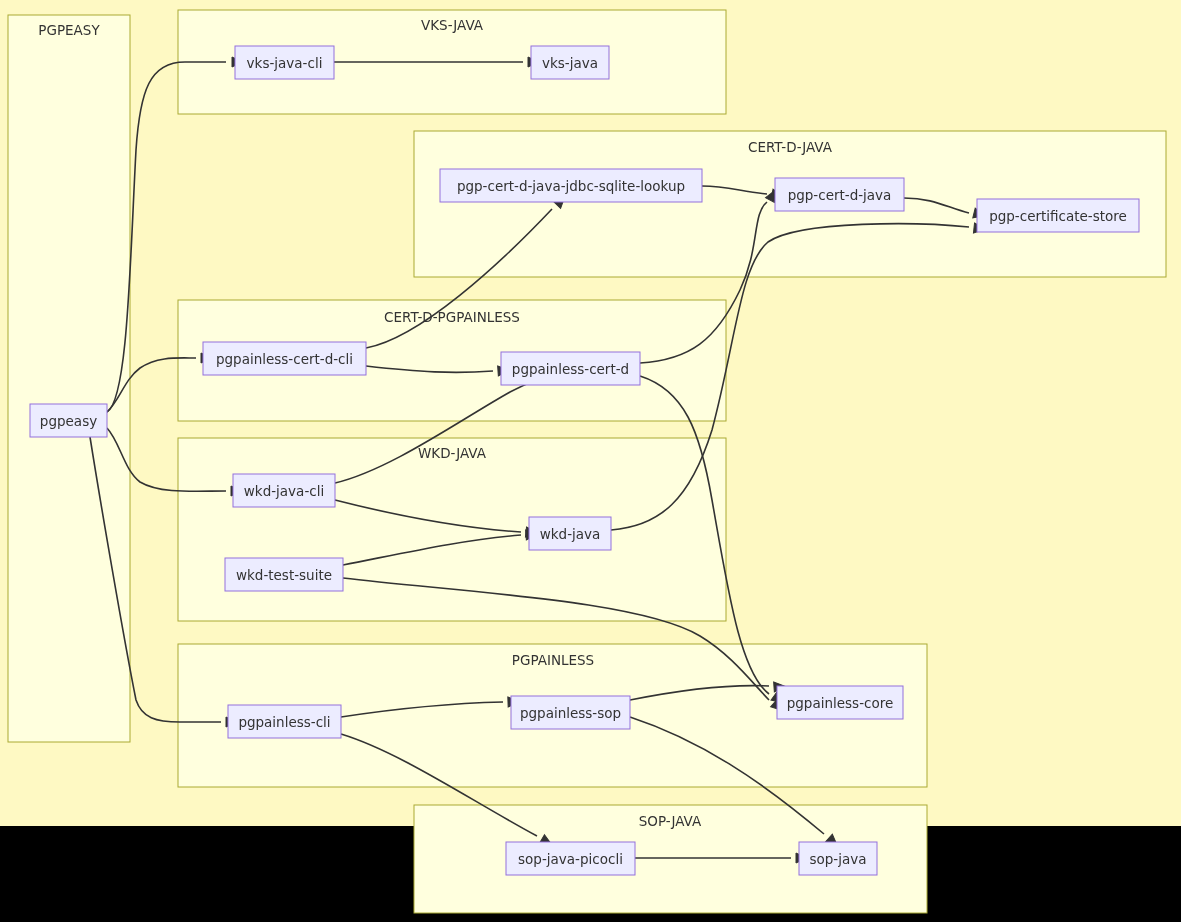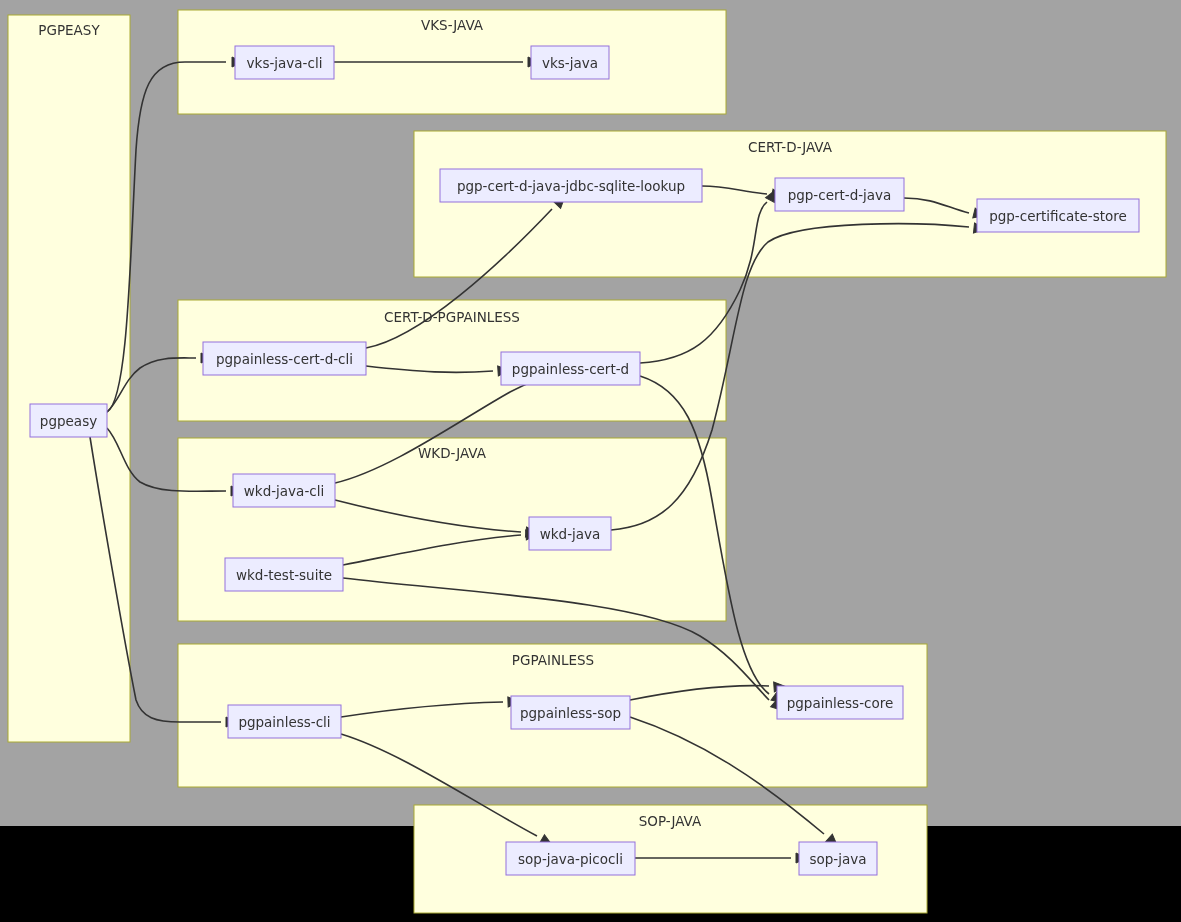--- a/index.html
+++ b/index.html
@@ -1,18 +1,18 @@
 <!DOCTYPE html>
 <html><head>
 <meta charset="utf-8">
 <style>
   html,body{margin:0;padding:0;background:#000;}
   body{width:1181px;height:922px;overflow:hidden;
        font-family:"DejaVu Sans","Liberation Sans",sans-serif;}
-  #stage{position:relative;width:1181px;height:826px;background:#a3a3a3;}
+  #stage{position:relative;width:1181px;height:826px;background:#fef9c3;}
   svg{position:absolute;left:0;top:0;width:1181px;height:922px;}
   .cluster-rect{fill:#ffffde;stroke:#aaaa33;stroke-width:1px;}
   .cluster-label{fill:#333333;font-size:13.5px;text-anchor:middle;
                  dominant-baseline:middle;}
   .node-rect{fill:#ececff;stroke:#9370db;stroke-width:1px;}
   .node-label{fill:#333333;font-size:13.5px;text-anchor:middle;
               dominant-baseline:middle;}
   .edge-path{fill:none;stroke:#333333;stroke-width:1.6px;}
   .arrow-head{fill:#333333;stroke:#333333;}
 </style>

